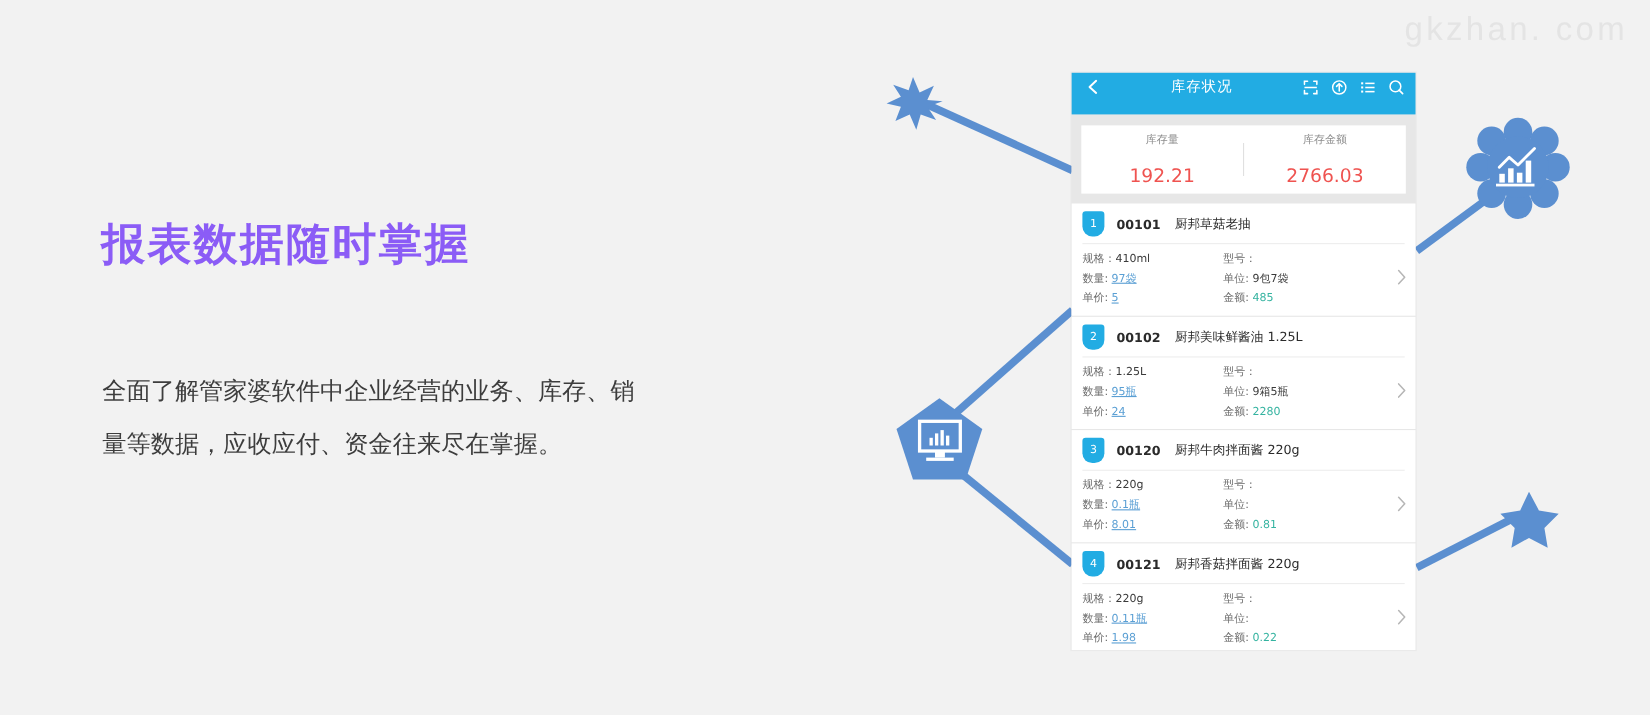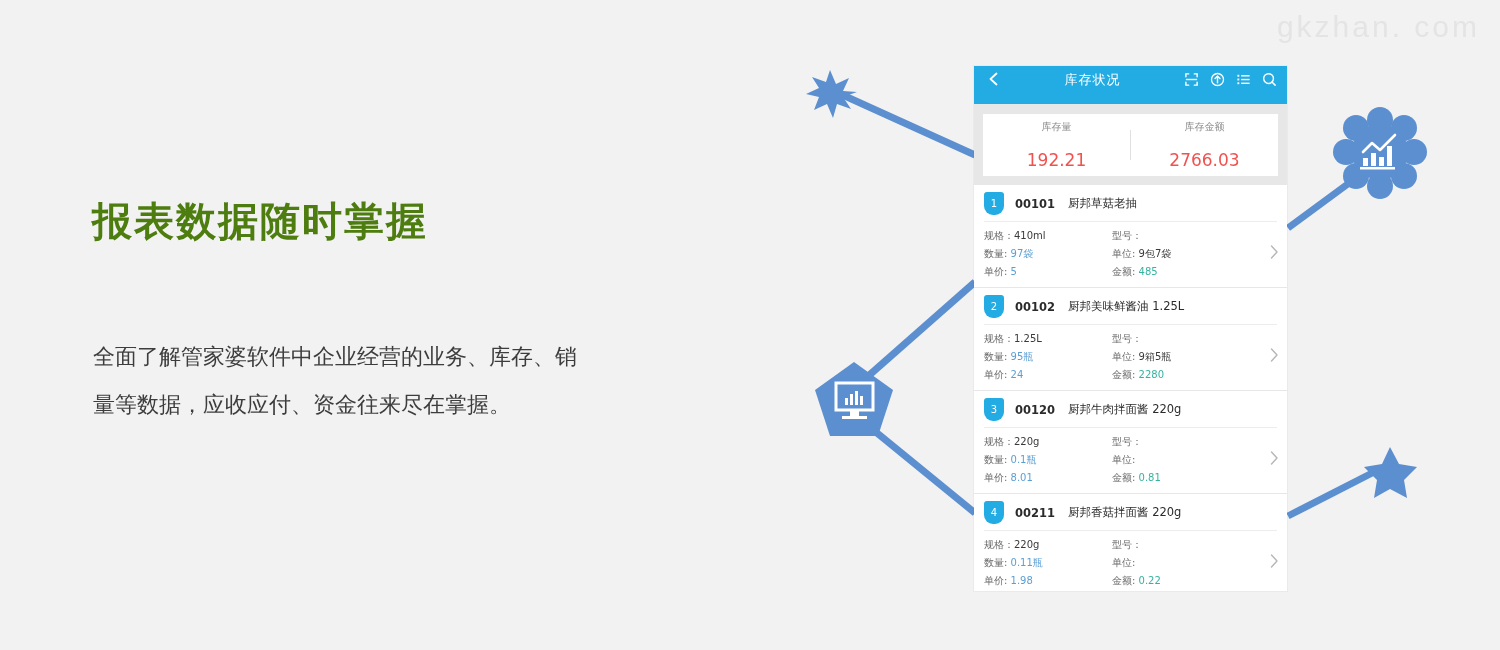--- a/index.html
+++ b/index.html
@@ -16,21 +16,21 @@
     position: absolute; top: 10px; right: 20px;
     font-size: 30px; letter-spacing: 3px;
     color: #e4e4e4; font-family: "Liberation Sans", sans-serif;
     user-select: none;
   }
 
   
   .headline {
     position: absolute; left: 92px; top: 194px;
     font-size: 40px; font-weight: bold; letter-spacing: 2px;
-    color: #4d7c0f;
+    color: #8b5cf6;
     font-family: "DejaVu Sans", sans-serif;
   }
   .body-copy {
     position: absolute; left: 93px; top: 333px; width: 500px;
     font-size: 22px; line-height: 48px; color: #3d3d3d;
     font-family: "DejaVu Sans", sans-serif;
   }
 
   
   .deco { position: absolute; left: 0; top: 0; width: 1500px; height: 650px; pointer-events: none; }
@@ -93,21 +93,21 @@
     margin-left: 13px; font-size: 11.5px; color: #2b2b2b; font-weight: normal;
     font-family: "DejaVu Sans", sans-serif;
   }
   .row-sep { height: 1px; background: #ededed; margin: 0 10px; }
   .row-body { display: flex; padding: 5px 10px 0 10px; position: relative; }
   .col { width: 128px; }
   .col.right { width: 120px; }
   .kv { font-size: 10px; line-height: 18px; color: #6a6a6a; font-family: "DejaVu Sans", sans-serif; white-space: nowrap; }
   .kv .k { color: #6a6a6a; }
   .kv .v { color: #3a3a3a; }
-  .kv .v.blue { color: #5a9fd4; }
+  .kv .v.blue { color: #5a9fd4; text-decoration: underline; }
   .kv .v.teal { color: #34b3a0; }
   .row-arrow {
     position: absolute; right: 8px; top: 50%; transform: translateY(-50%);
     width: 9px; height: 16px;
   }
   .list-tail { height: 48px; background: #e7e7e7; }
 </style>
 </head>
 <body>
 
@@ -299,21 +299,21 @@
         <svg width="9" height="16" viewBox="0 0 9 16">
                 <polyline points="1.5,2 7,8 1.5,14" fill="none" stroke="#b6b6b6" stroke-width="1.4" stroke-linecap="round" stroke-linejoin="round"></polyline>
               </svg>
       </span>
     </div>
   </div>
 
   <div class="row">
     <div class="row-head">
       <div class="badge">4</div>
-      <div class="row-code">00211</div>
+      <div class="row-code">00121</div>
       <div class="row-name">厨邦香菇拌面酱 220g</div>
     </div>
     <div class="row-sep"></div>
     <div class="row-body">
       <div class="col">
         <div class="kv"><span class="k">规格：</span><span class="v">220g</span></div>
         <div class="kv"><span class="k">数量:</span> <span class="v blue">0.11瓶</span></div>
         <div class="kv"><span class="k">单价:</span> <span class="v blue">1.98</span></div>
       </div>
       <div class="col right">

